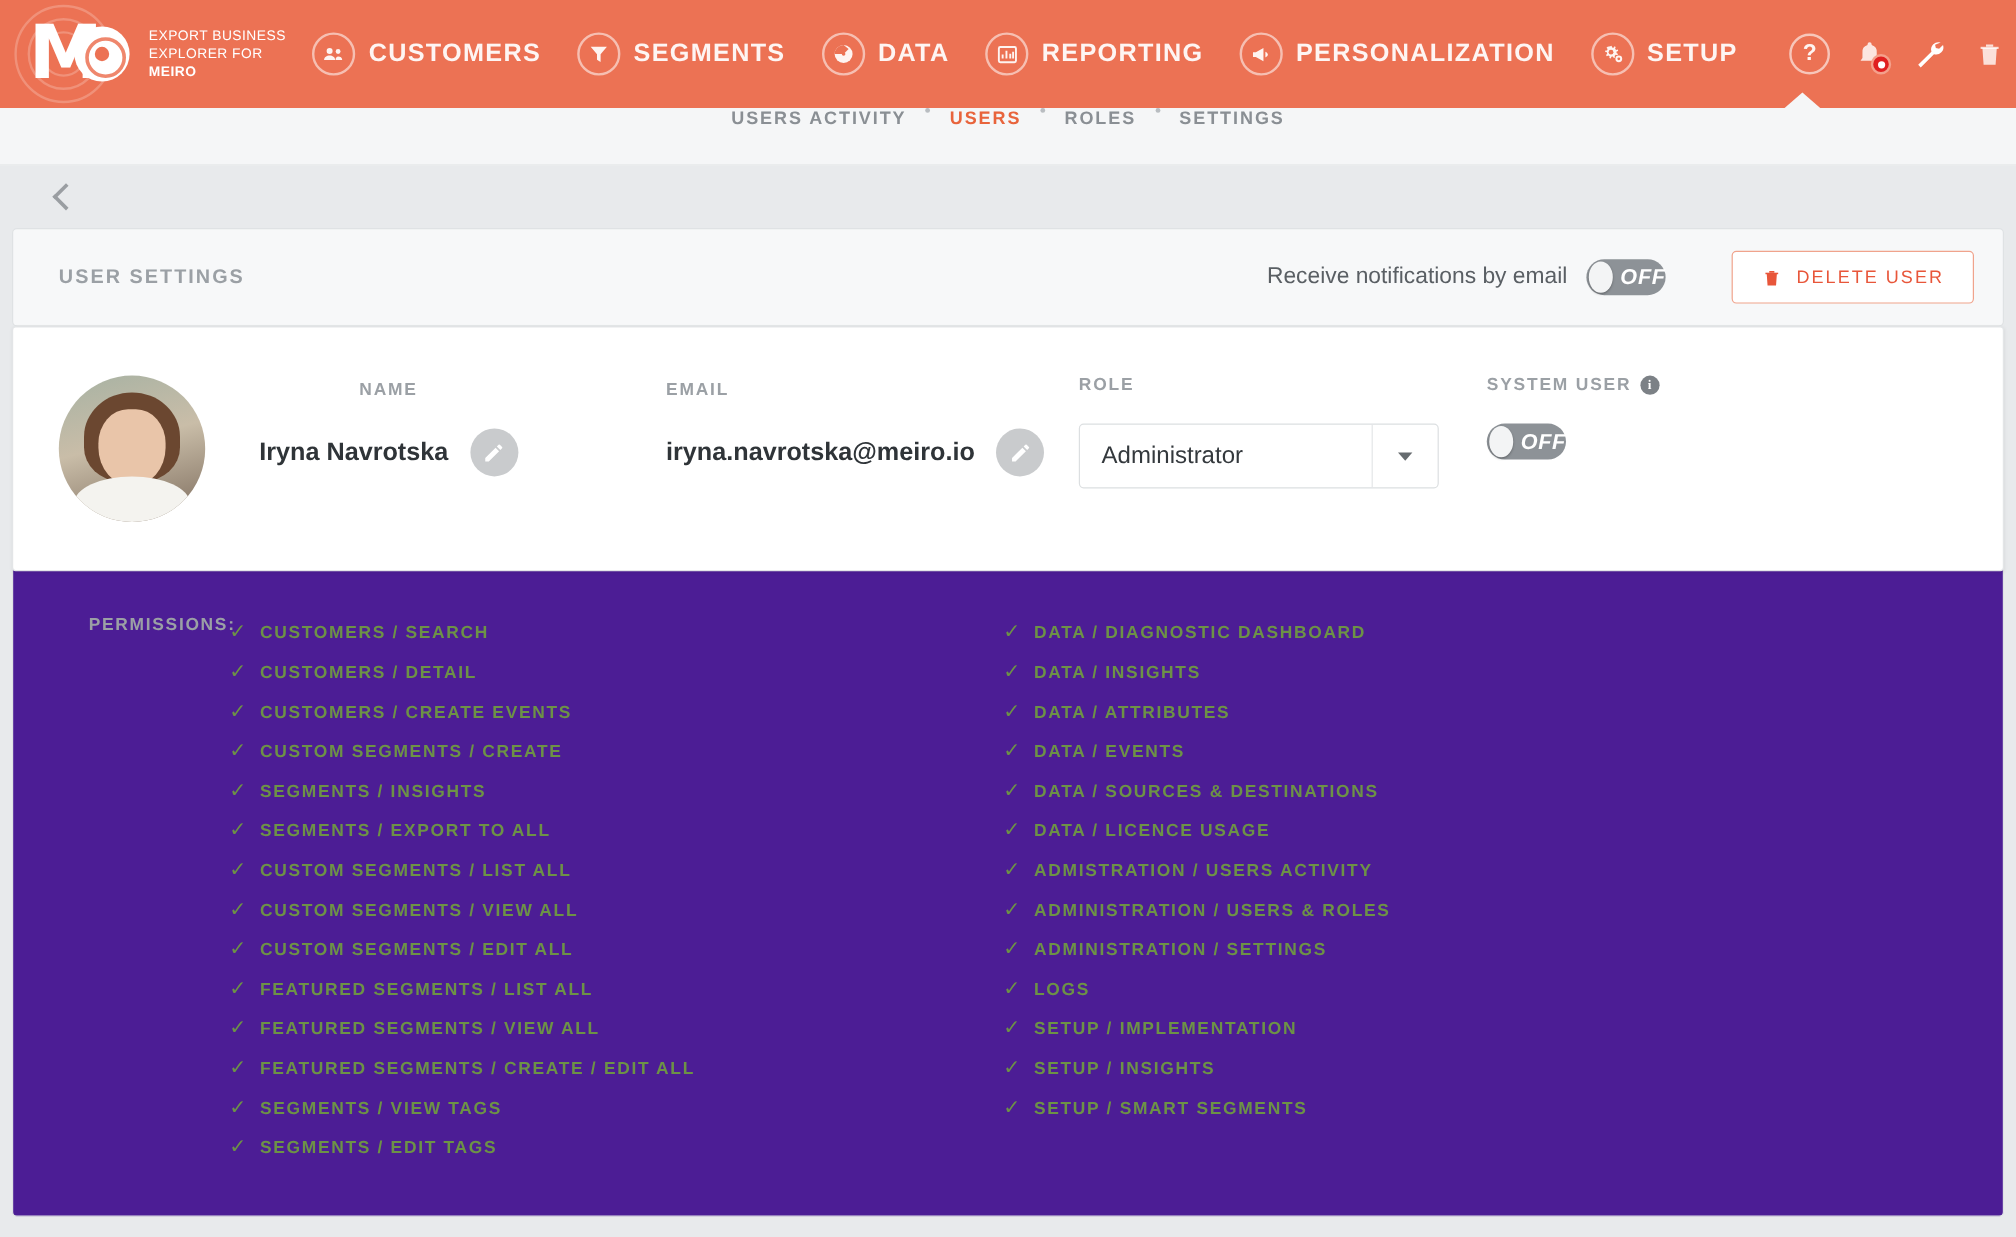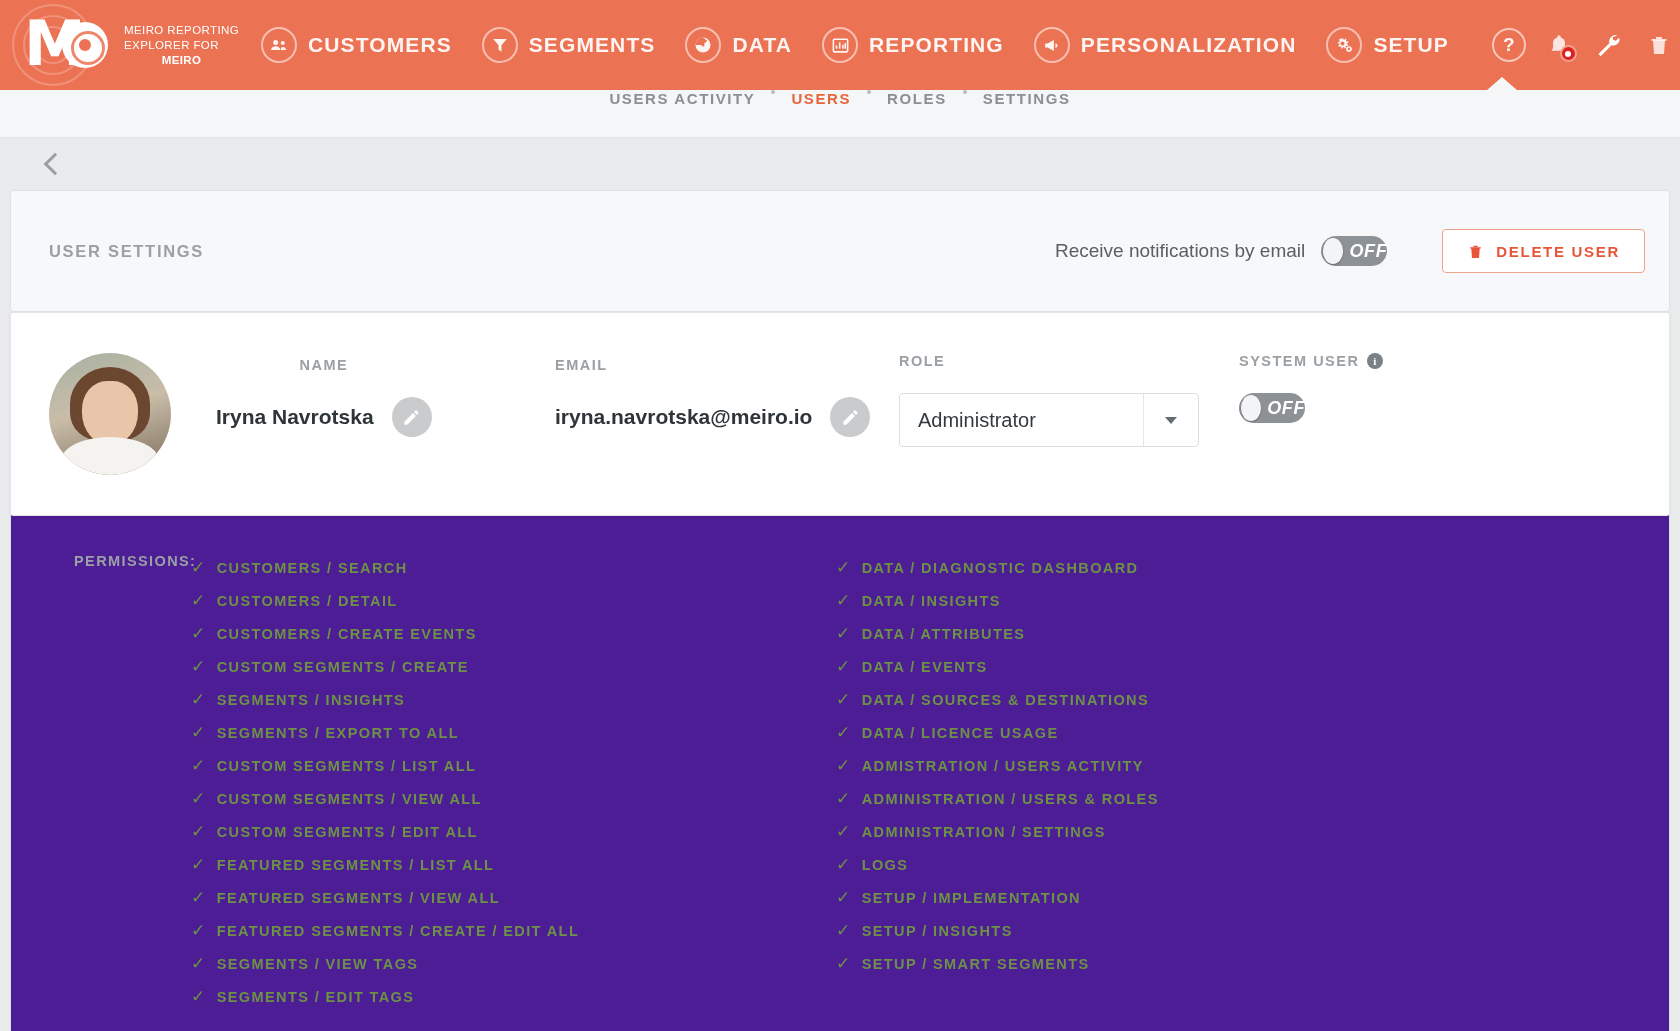--- a/index.html
+++ b/index.html
@@ -81,21 +81,21 @@
     background: #ec7254;
   }
   .brand-text {
     margin-left: 14px;
     color: #ffffff;
     font-size: 11.5px;
     line-height: 15px;
     letter-spacing: .4px;
     font-family: "Liberation Sans", sans-serif;
   }
-  .brand-text .b3 { font-weight: bold; text-align: center; }
+  .brand-text .b3 { font-weight: bold; }
 
   .navitems { display: flex; align-items: center; margin-left: 22px; flex: 1 1 auto; }
   .navitem {
     display: flex; align-items: center;
     margin-right: 30px;
     cursor: pointer;
     white-space: nowrap;
   }
   .navitem .circ {
     width: 36px; height: 36px; border-radius: 50%;
@@ -224,21 +224,21 @@
     transform: rotate(45deg);
   }
 
   .card {
     background: #f7f8f9;
     border: 1px solid #dfe2e4;
     border-radius: 4px;
     margin: 0 0 0 0;
   }
   .card-header {
-    height: 120px;
+    height: 80px;
     display: flex; align-items: center;
     padding: 0 24px 0 38px;
   }
   .card-title {
     font-size: 16.5px; font-weight: bold;
     letter-spacing: 1.7px;
     color: #9ba0a5;
     flex: 1 1 auto;
   }
   .notif-label {
@@ -273,21 +273,21 @@
     height: 44px;
     border: 1px solid #f0a38c;
     border-radius: 4px;
     background: #ffffff;
     display: flex; align-items: center; justify-content: center;
     padding: 0 24px;
     cursor: pointer;
   }
   .delete-btn .lbl {
     color: #e8563a;
-    font-size: 15px; font-weight: bold;
+    font-size: 15px; font-weight: normal;
     letter-spacing: 1.7px;
     margin-left: 12px;
   }
 
   
   .user-panel {
     background: #ffffff;
     border: 1px solid #e3e5e7;
     border-radius: 3px;
     box-shadow: 0 1px 3px rgba(0,0,0,.06);
@@ -416,21 +416,21 @@
 <body>
 
 <div class="topnav">
   <div class="brand">
     <div class="logo-wrap">
       <div class="logo-maze"></div>
       <div class="logo-m">M</div>
       <div class="logo-o"></div>
     </div>
     <div class="brand-text">
-      <div class="b1">MEIRO REPORTING</div>
+      <div class="b1">EXPORT BUSINESS</div>
       <div class="b2">EXPLORER FOR</div>
       <div class="b3">MEIRO</div>
     </div>
   </div>
 
   <div class="navitems">
     <div class="navitem">
       <span class="circ">
         <svg width="20" height="20" viewBox="0 0 24 24" fill="rgba(255,255,255,.92)">
           <circle cx="8" cy="9" r="3"></circle>

